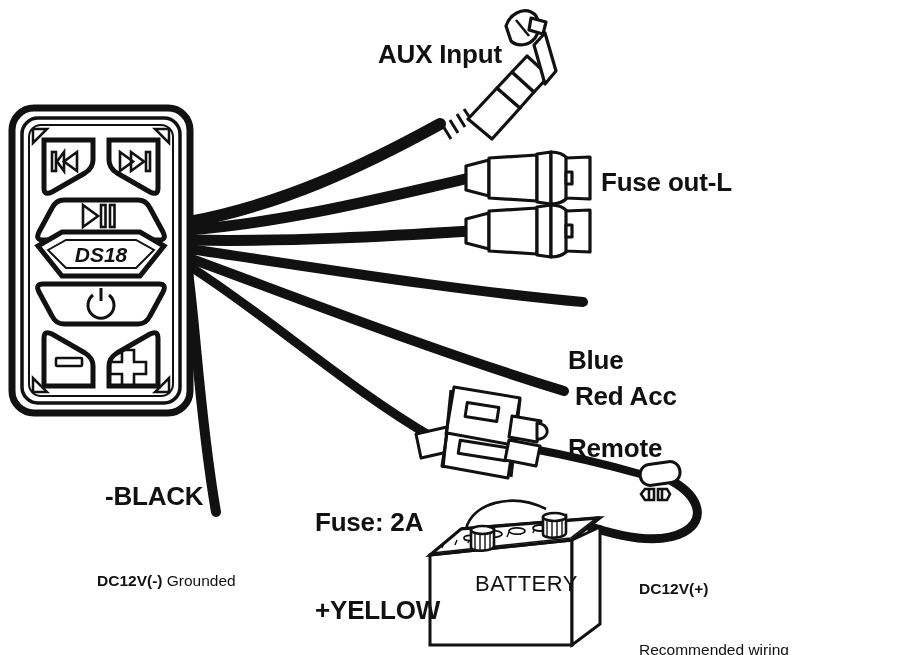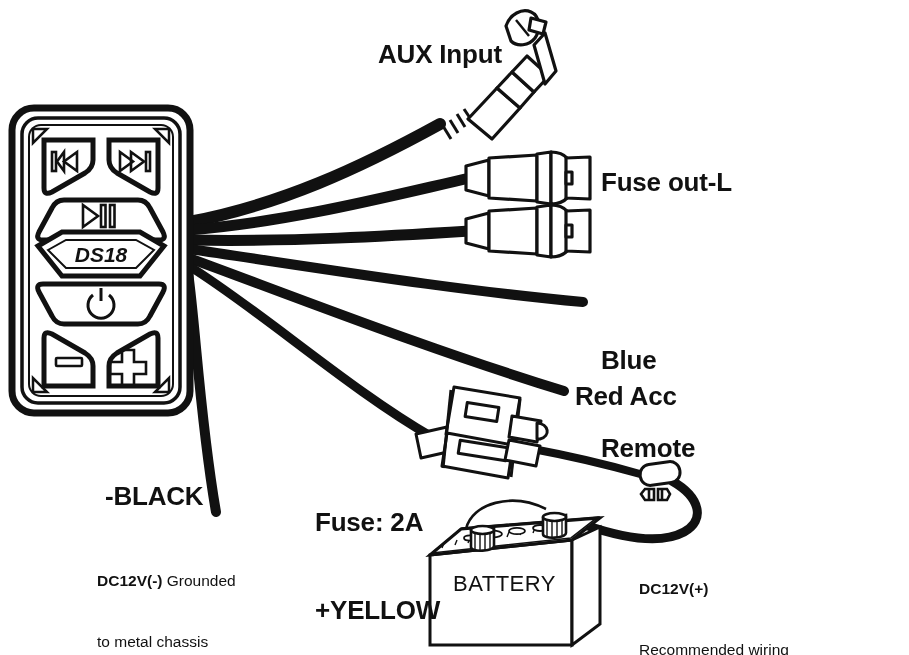--- a/index.html
+++ b/index.html
@@ -279,40 +279,39 @@
 
       <path d="M466,529 C472,503 512,492 546,509" fill="none" stroke="#111111" stroke-width="2.6"></path>
     </g>
   </svg>
 
   <div class="label lbl-bold" style="left:378px; top:40px;">AUX Input</div>
 
   <div class="label lbl-bold" style="left:601px; top:168px;">Fuse out-L</div>
 
 
-  <div class="label lbl-bold" style="left:601px; top:288px;">
+  <div class="label lbl-bold" style="left:568px; top:288px;">
     <span class="stack-line">Blue</span>
     <span class="stack-line">Remote</span>
   </div>
 
   <div class="label lbl-bold" style="left:575px; top:382px;">Red Acc</div>
 
   <div class="label lbl-bold" style="left:105px; top:482px;">-BLACK</div>
 
   <div class="label note" style="left:97px; top:530px; width:250px;">
     <span class="stack-line"><b>DC12V(-)</b><span> Grounded</span></span>
-    <span class="stack-line">to metal chassis</span>
   </div>
 
   <div class="label lbl-bold" style="left:315px; top:450px;">
     <span class="stack-line">Fuse: 2A</span>
     <span class="stack-line">+YELLOW</span>
   </div>
 
   <div class="label note" style="left:639px; top:538px; width:275px;">
     <span class="stack-line"><b>DC12V(+)</b></span>
     <span class="stack-line">Recommended wiring</span>
     
   </div>
 
-  <div class="label battery-word" style="left:453px; top:572px;">BATTERY</div>
+  <div class="label battery-word" style="left:475px; top:572px;">BATTERY</div>
 
 </div>
 
 </body></html>

